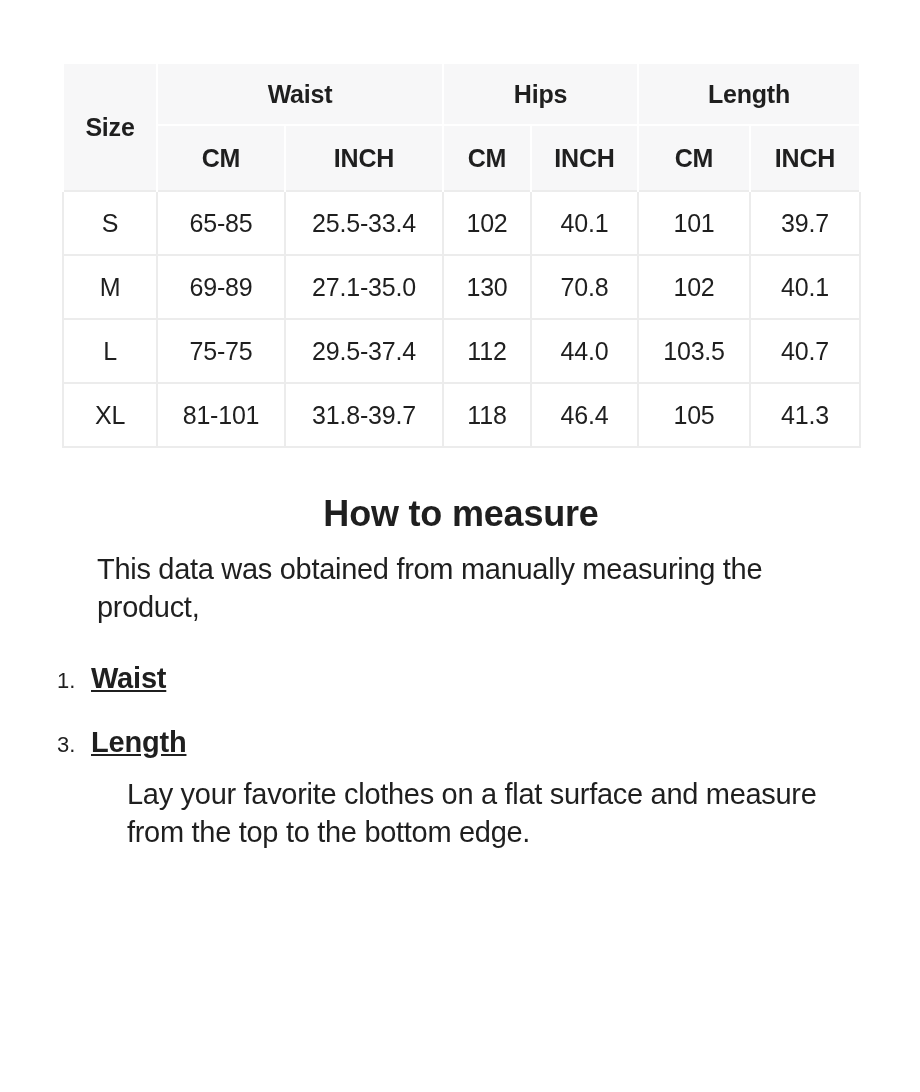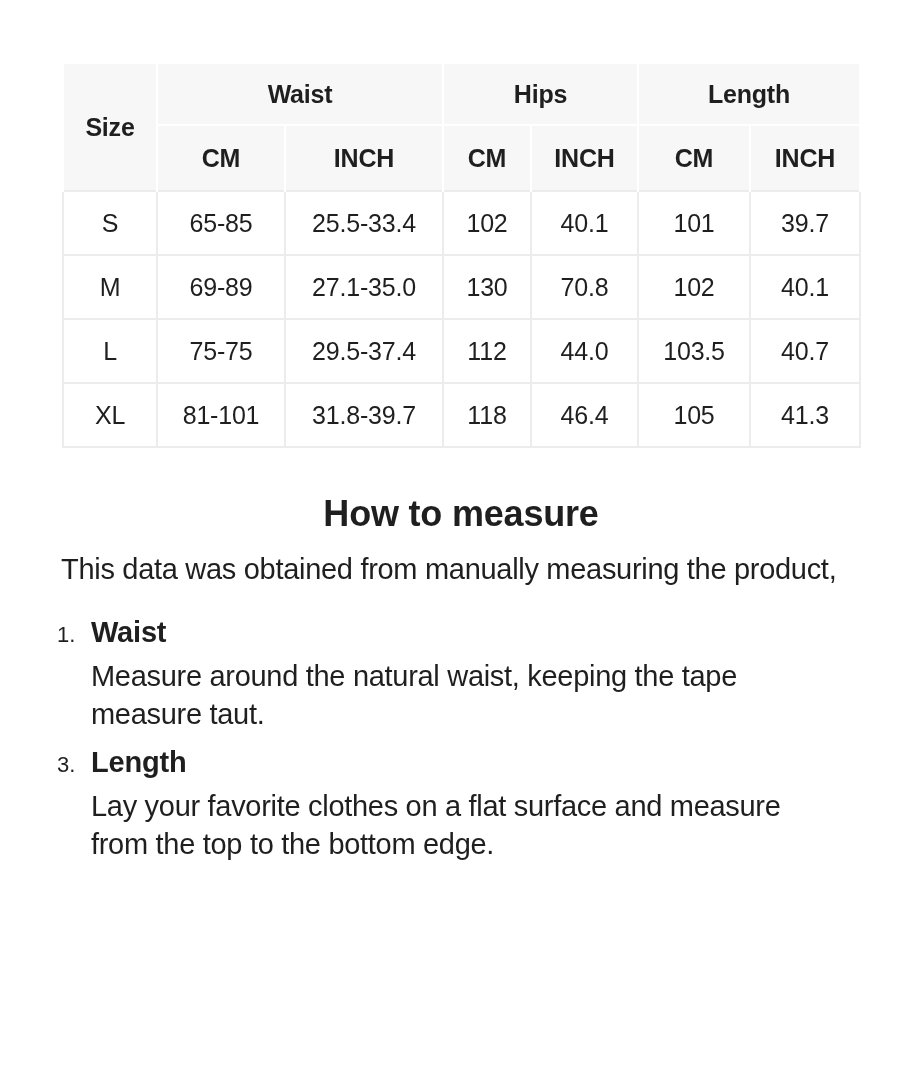--- a/index.html
+++ b/index.html
@@ -58,33 +58,34 @@
     font-weight: 700;
     letter-spacing: -0.2px;
     text-align: center;
   }
   .howto-intro {
     margin: 16px 0 0 0;
     font-size: 29px;
     line-height: 38px;
     letter-spacing: -0.3px;
   }
-  .line { display: block; }
+  .line { display: block; margin-left: 36px; }
   .steps {
     margin-top: 28px;
   }
   .step {
     padding-left: 30px;
     margin-bottom: 13px;
   }
   .step-title {
     font-size: 29px;
-    line-height: 33px;
+    line-height: 48px;
     font-weight: 700;
     letter-spacing: -0.2px;
+    text-decoration: underline;
   }
   .step-marker {
     display: inline-block;
     width: 34px;
     margin-left: -34px;
     font-size: 22px;
     font-weight: 400;
     letter-spacing: 0;
   }
   .step-desc {
@@ -171,24 +172,20 @@
   <p class="howto-intro">
     <span class="line">This data was obtained from manually measuring the product,</span>
   </p>
 
   <div class="steps">
 
     <div class="step">
       <div class="step-title">
         <span class="step-marker">1.</span><span>Waist</span>
       </div>
-      <div class="step-desc">
-        <span class="line">Measure around the natural waist, keeping the tape</span>
-        <span class="line">measure taut.</span>
-      </div>
     </div>
 
 
     <div class="step">
       <div class="step-title">
         <span class="step-marker">3.</span><span>Length</span>
       </div>
       <div class="step-desc">
         <span class="line">Lay your favorite clothes on a flat surface and measure</span>
         <span class="line">from the top to the bottom edge.</span>

